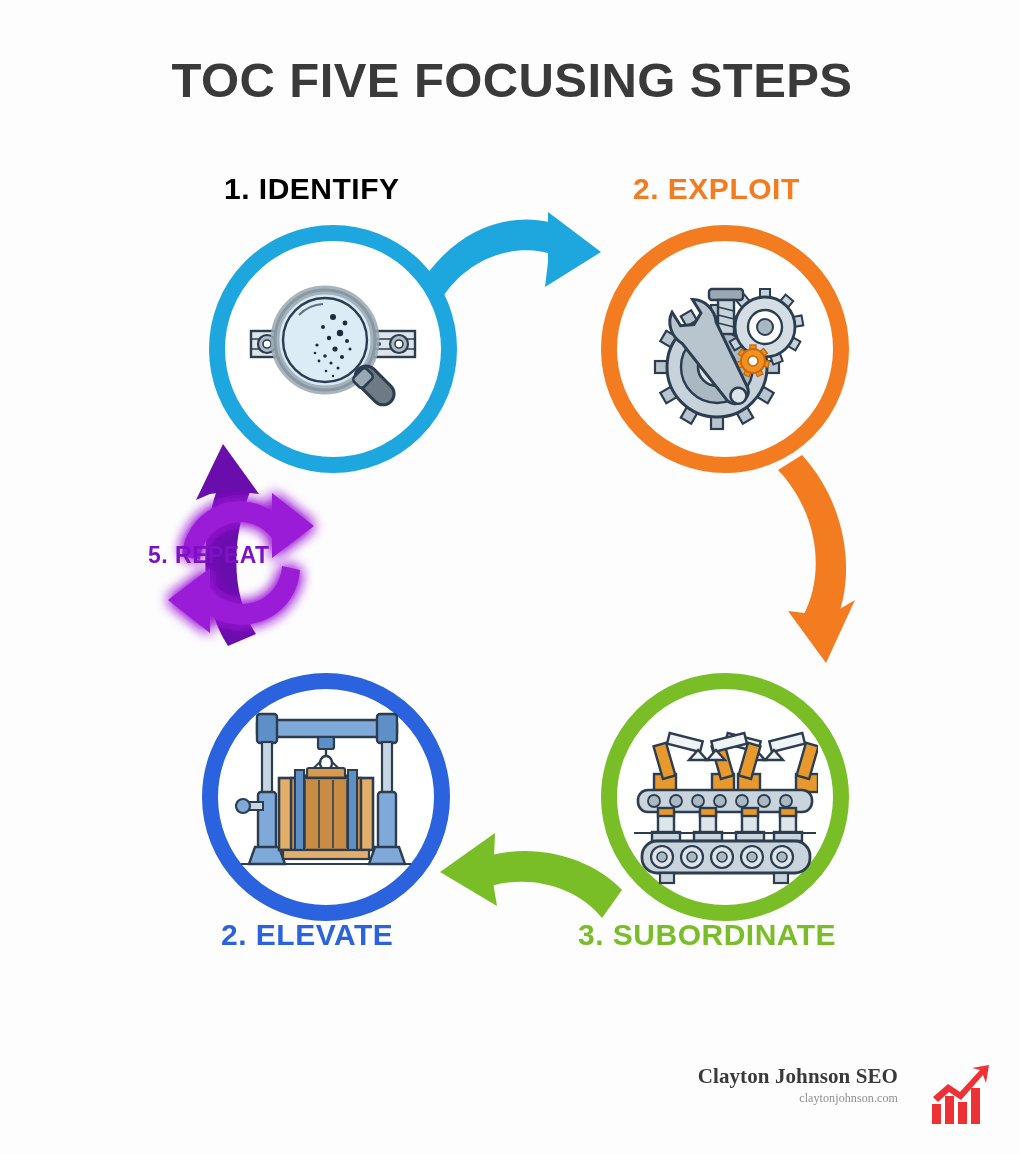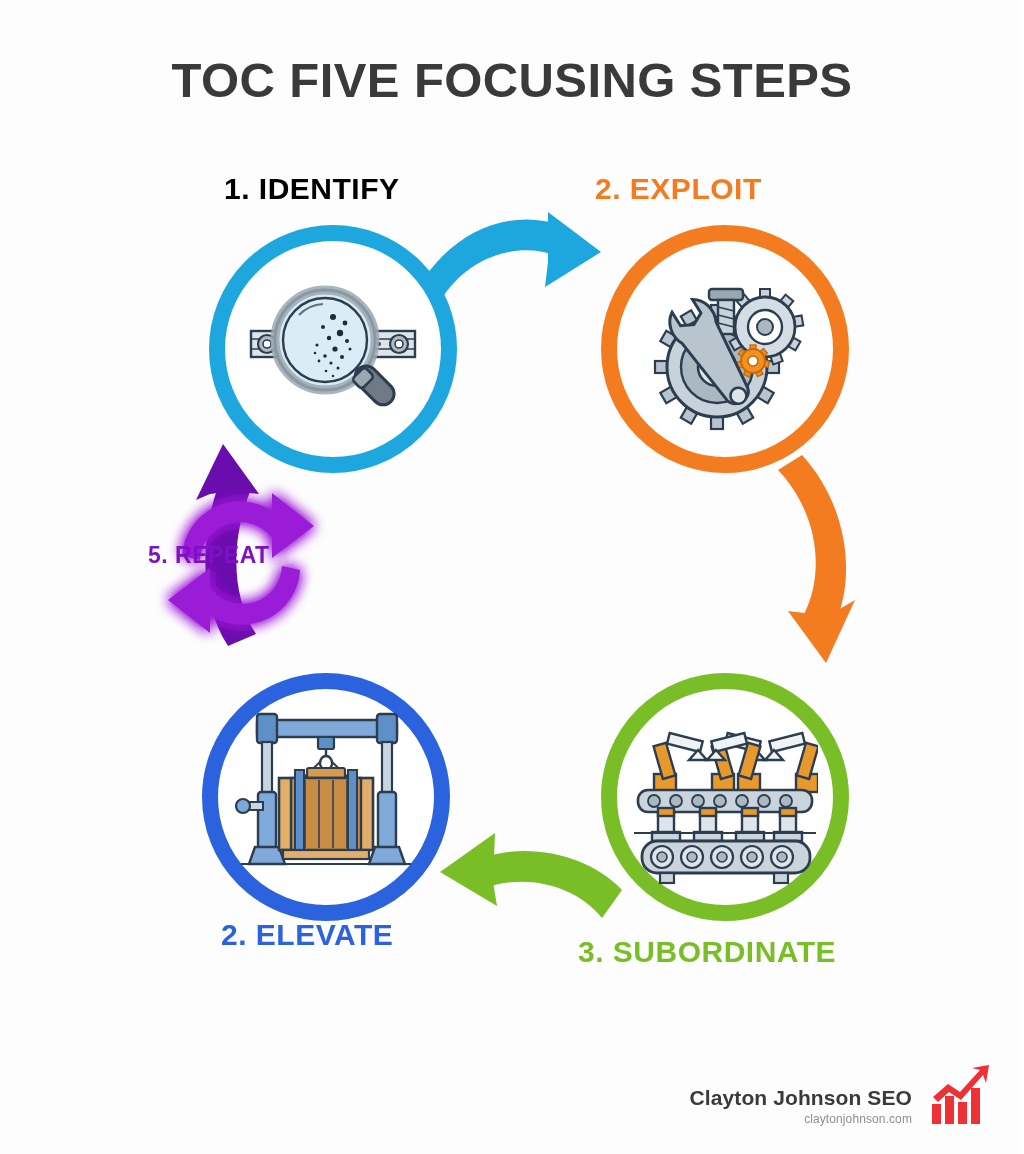--- a/index.html
+++ b/index.html
@@ -43,22 +43,22 @@
 
   
   .step-label {
     position: absolute;
     font-size: 30px;
     font-weight: bold;
     letter-spacing: 0.5px;
     white-space: nowrap;
   }
   #label-1 { top: 172px; left: 224px; color: #000000; }
-  #label-2 { top: 172px; left: 595px; color: #F47C20; }
-  #label-3 { top: 918px; left: 578px; color: #79BE26; margin-top: 17px; }
+  #label-2 { top: 172px; left: 633px; color: #F47C20; }
+  #label-3 { top: 918px; left: 578px; color: #79BE26; }
   #label-4 { top: 918px; left: 221px; color: #2B62DE; }
   #label-5 {
     top: 542px; left: 148px;
     font-size: 23px;
     color: #7D12C4;
     z-index: 40;
   }
 
   
   .circle {
@@ -112,22 +112,23 @@
     height: 190px;
     z-index: 30;
   }
 
   
   #footer {
     position: absolute;
     right: 28px;
     bottom: 28px;
     display: flex;
-    align-items: flex-end;
-    gap: 18px;
+    align-items: flex-start;
+    gap: 32px;
+    font-family: Liberation Serif, serif;
   }
   #footer-text { text-align: right; }
   #brand-name {
     font-size: 21px;
     font-weight: bold;
     color: #3a3a3a;
     letter-spacing: 0.1px;
   }
   #brand-site {
     font-size: 12px;

